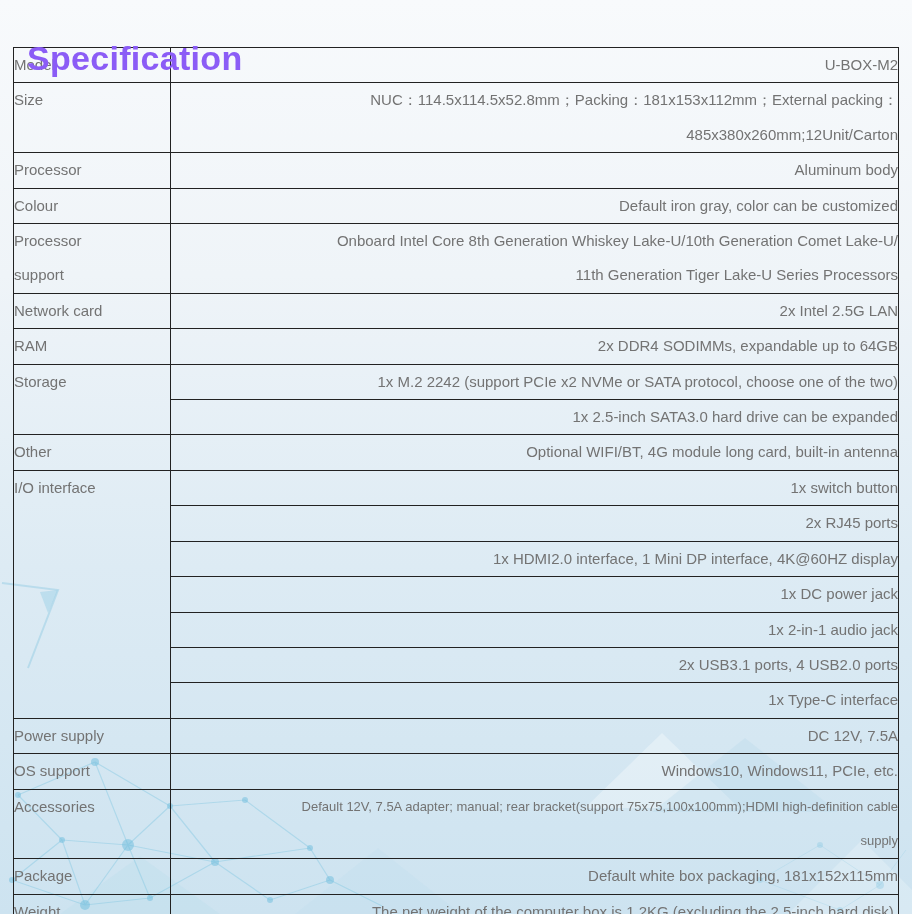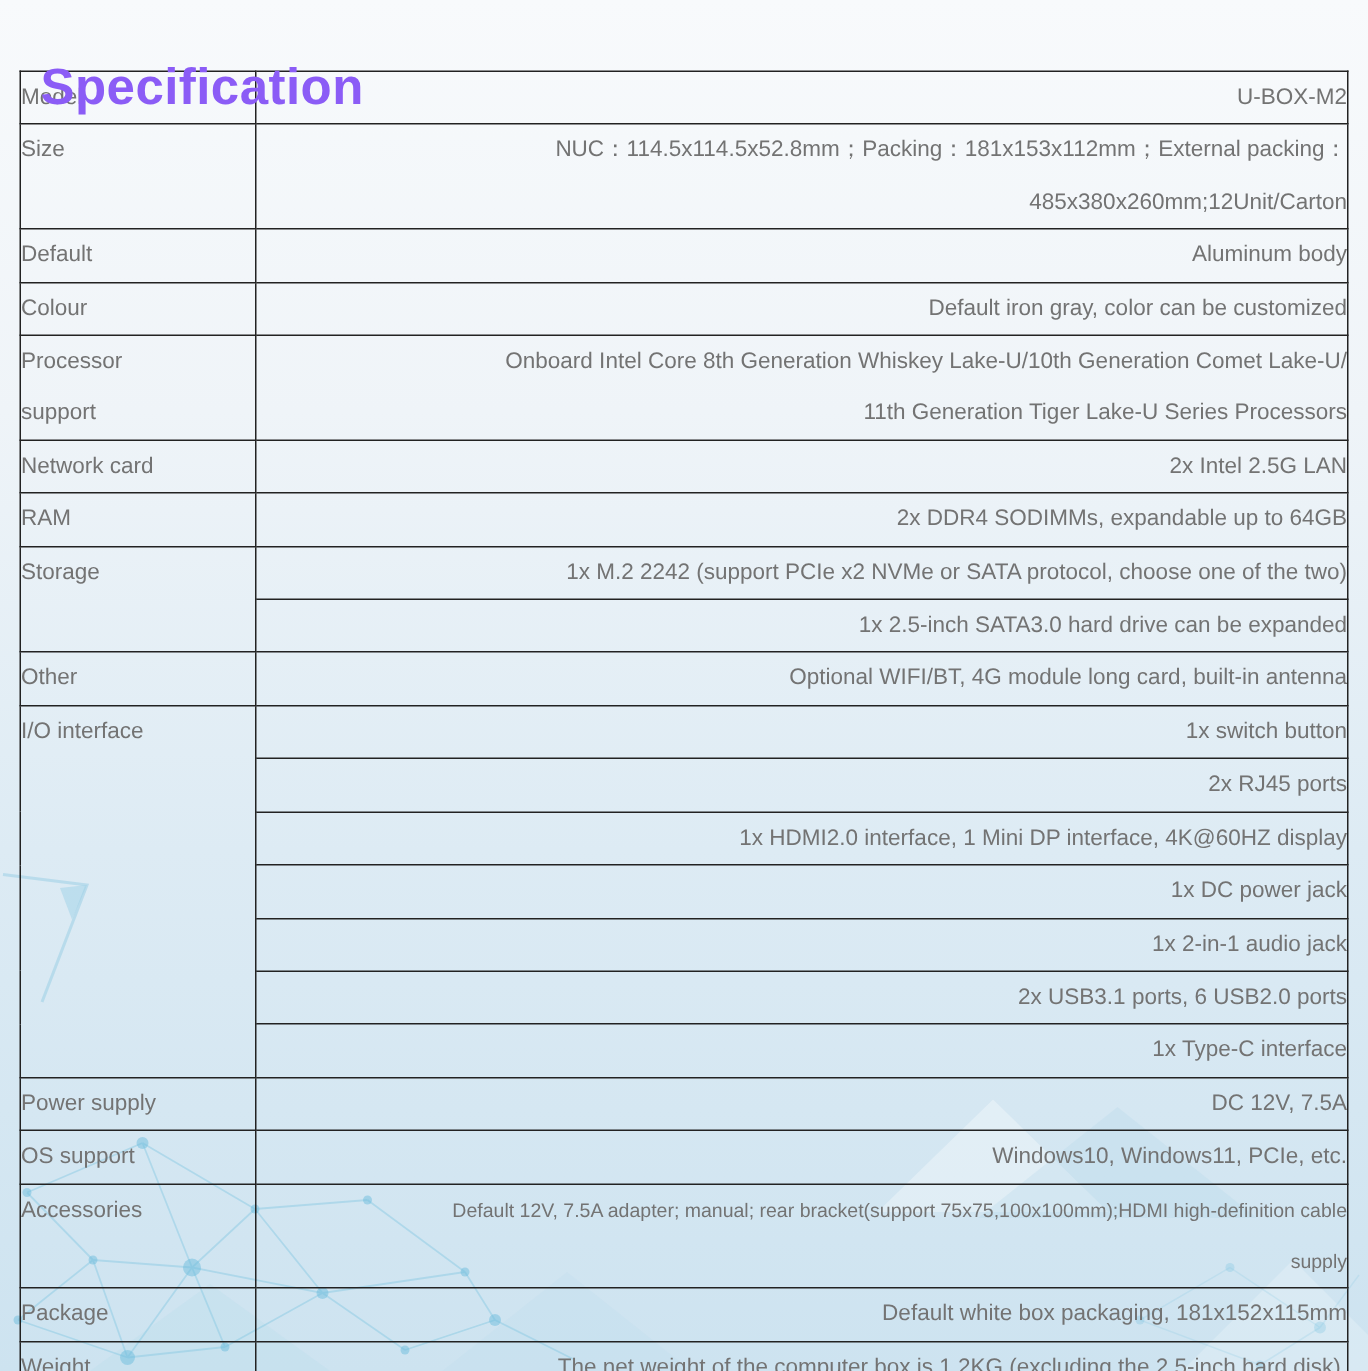--- a/index.html
+++ b/index.html
@@ -136,21 +136,21 @@
   <tbody>
     <tr>
       <td class="lbl">Model</td>
       <td class="val">U-BOX-M2</td>
     </tr>
     <tr>
       <td class="lbl">Size</td>
       <td class="val small">NUC：114.5x114.5x52.8mm；Packing：181x153x112mm；External packing：485x380x260mm;12Unit/Carton</td>
     </tr>
     <tr>
-      <td class="lbl">Default</td>
+      <td class="lbl">Processor</td>
       <td class="val">Aluminum body</td>
     </tr>
     <tr>
       <td class="lbl">Colour</td>
       <td class="val">Default iron gray, color can be customized</td>
     </tr>
     <tr>
       <td class="lbl">
         <span class="narrow">Processor support</span>
       </td>
@@ -188,21 +188,21 @@
     <tr>
       <td class="val">1x HDMI2.0 interface, 1 Mini DP interface, 4K@60HZ display</td>
     </tr>
     <tr>
       <td class="val">1x DC power jack</td>
     </tr>
     <tr>
       <td class="val">1x 2-in-1 audio jack</td>
     </tr>
     <tr>
-      <td class="val">2x USB3.1 ports, 6 USB2.0 ports</td>
+      <td class="val">2x USB3.1 ports, 4 USB2.0 ports</td>
     </tr>
     <tr>
       <td class="val">1x Type-C interface</td>
     </tr>
     <tr>
       <td class="lbl">Power supply</td>
       <td class="val">DC 12V, 7.5A</td>
     </tr>
     <tr>
       <td class="lbl">OS support</td>

